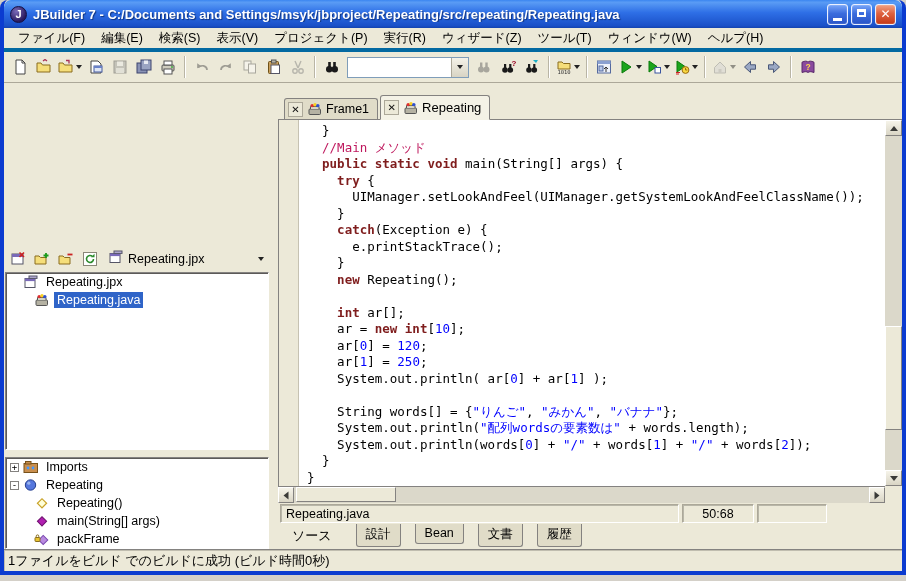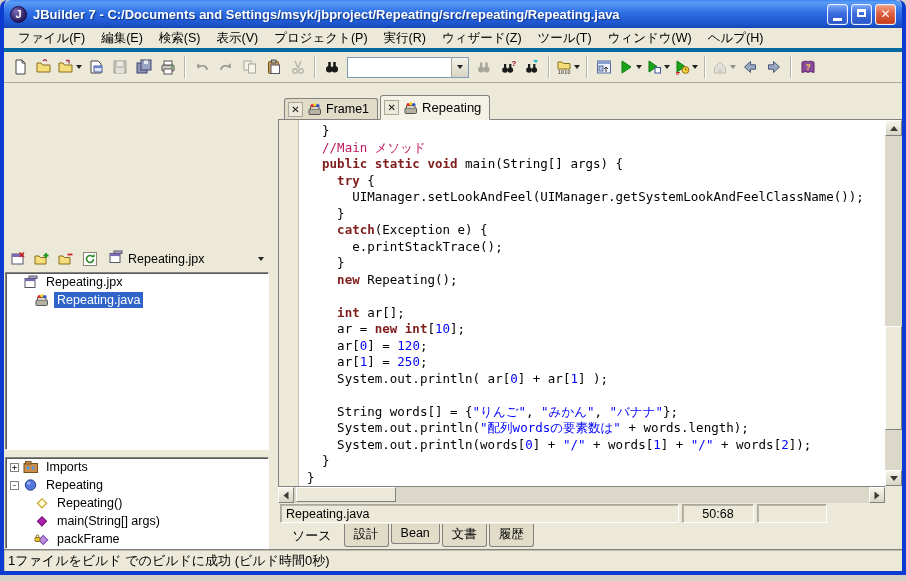--- a/index.html
+++ b/index.html
@@ -93,21 +93,21 @@
   .corner{width:17px;flex:0 0 17px;background:#ece9d8;}
   
   .statusbar{height:21px;flex:0 0 21px;display:flex;align-items:stretch;background:#ece9d8;padding:1px 2px;gap:3px;}
   .status-cell{border:1px solid #aca899;border-right-color:#fff;border-bottom-color:#fff;
     box-shadow:inset 1px 1px 0 rgba(90,88,80,.35);display:flex;align-items:center;padding:0 5px;font-size:12.5px;background:#ece9d8;}
   .status-cell.file{flex:1 1 auto;}
   .status-cell.pos{width:72px;flex:0 0 72px;justify-content:center;}
   .status-cell.mode{width:70px;flex:0 0 70px;}
   .status-cell.ins{width:70px;flex:0 0 70px;justify-content:center;margin-top:29px;}
   
-  .viewtabs{height:31px;flex:0 0 24px;display:flex;align-items:flex-start;background:#ece9d8;padding-left:4px;gap:2px;}
+  .viewtabs{height:31px;flex:0 0 24px;display:flex;align-items:flex-start;background:#ece9d8;padding-left:4px;gap:14px;}
   .vtab{padding:2px 9px 3px;border:1px solid #848280;border-top:none;border-radius:0 0 3px 3px;background:#e0dcc8;font-size:12.5px;}
   .vtab.active{background:#ece9d8;border-color:transparent;border-top:none;padding-top:3px;font-size:13px;}
   
   .messagebar{height:22px;flex:0 0 22px;background:#ece9d8;border-top:1px solid #848280;box-shadow:inset 1px 1px 0 rgba(90,88,80,.3);
     display:flex;align-items:center;padding:0 4px;font-size:13px;white-space:nowrap;}
 </style>
 </head>
 <body>
 
 <div class="window">

